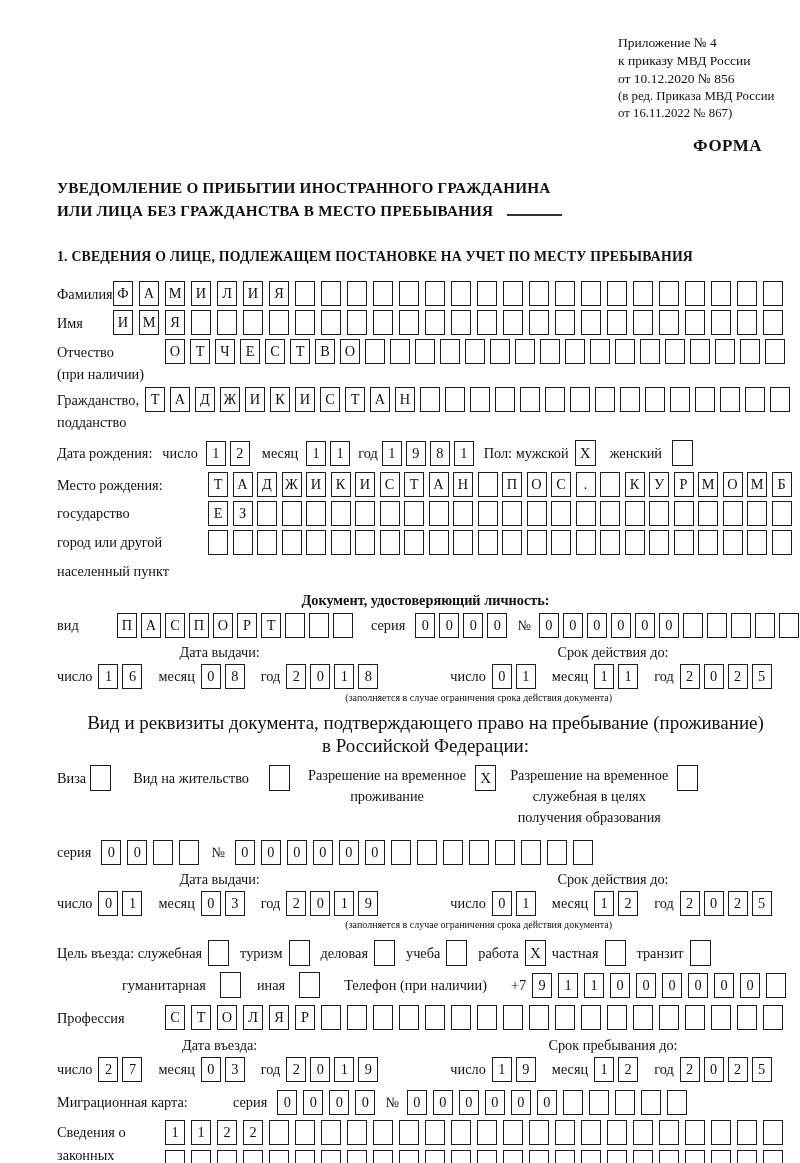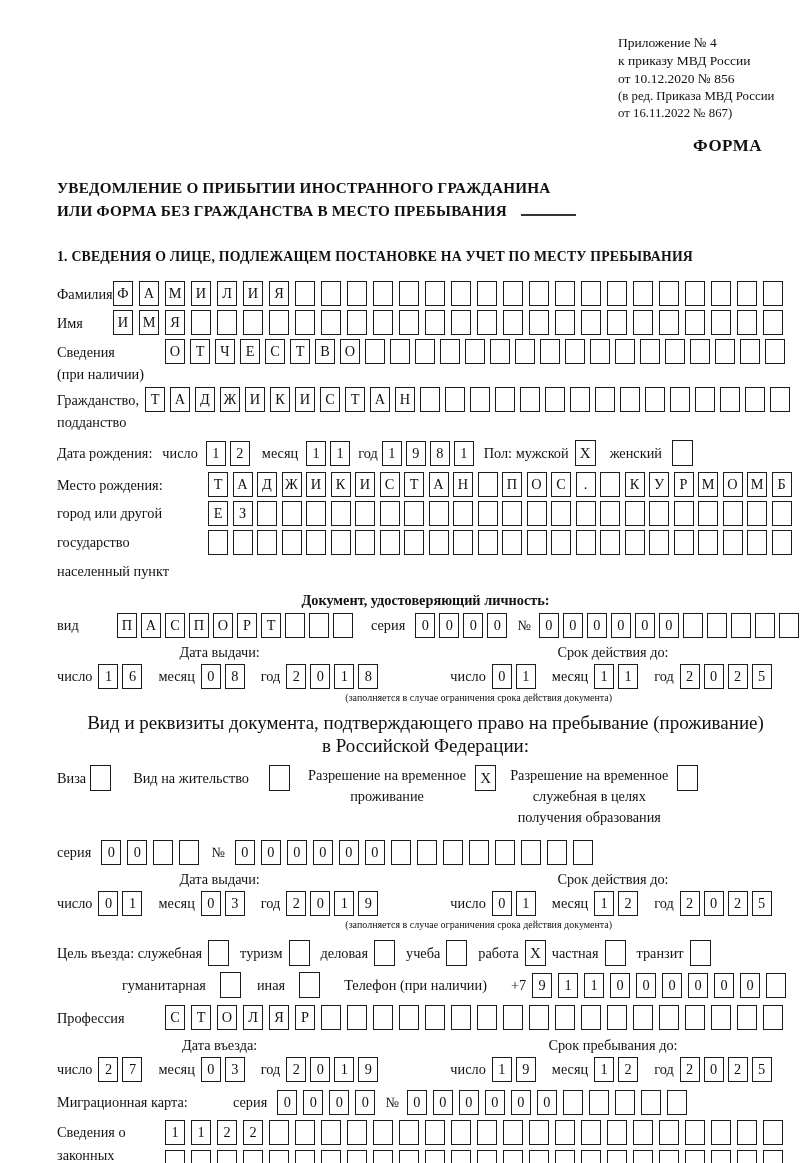--- a/index.html
+++ b/index.html
@@ -70,21 +70,21 @@
     <div>к приказу МВД России</div>
     <div>от 10.12.2020 № 856</div>
     <div class="ed">(в ред. Приказа МВД России</div>
     <div class="ed">от 16.11.2022 № 867)</div>
   </div>
 
   <div class="forma">ФОРМА</div>
 
   <div class="title">
     <div>УВЕДОМЛЕНИЕ О ПРИБЫТИИ ИНОСТРАННОГО ГРАЖДАНИНА</div>
-    <div><span>ИЛИ ФОРМА БЕЗ ГРАЖДАНСТВА В МЕСТО ПРЕБЫВАНИЯ</span><span class="blank"></span></div>
+    <div><span>ИЛИ ЛИЦА БЕЗ ГРАЖДАНСТВА В МЕСТО ПРЕБЫВАНИЯ</span><span class="blank"></span></div>
   </div>
 
   <div class="sec">1. СВЕДЕНИЯ О ЛИЦЕ, ПОДЛЕЖАЩЕМ ПОСТАНОВКЕ НА УЧЕТ ПО МЕСТУ ПРЕБЫВАНИЯ</div>
 
   <div class="row" style="margin-top:16px">
     <div class="lbl w56">Фамилия</div>
     <div class="boxes g6">
         <span class="cell">Ф</span>
         <span class="cell">А</span>
         <span class="cell">М</span>
@@ -141,21 +141,21 @@
         <span class="cell">&nbsp;</span>
         <span class="cell">&nbsp;</span>
         <span class="cell">&nbsp;</span>
         <span class="cell">&nbsp;</span>
         <span class="cell">&nbsp;</span>
       </div>
   </div>
 
   <div class="row">
     <div class="lbl w108">
-      <div class="l2" style="line-height:26px">Сведения</div>
+      <div class="l2" style="line-height:26px">Отчество</div>
       <div class="l2">(при наличии)</div>
     </div>
     <div class="boxes g5">
         <span class="cell">О</span>
         <span class="cell">Т</span>
         <span class="cell">Ч</span>
         <span class="cell">Е</span>
         <span class="cell">С</span>
         <span class="cell">Т</span>
         <span class="cell">В</span>
@@ -236,22 +236,22 @@
       </span>
     <span class="mlbl" style="margin-right:6px">Пол: мужской</span>
     <span class="chk">X</span>
     <span class="mlbl" style="margin:0 10px 0 14px">женский</span>
     <span class="chk">&nbsp;</span>
   </div>
 
   <div class="row" style="margin-top:6px">
     <div class="lbl w151">
       <div class="l2" style="line-height:27px">Место рождения:</div>
+      <div class="l2" style="line-height:29px">государство</div>
       <div class="l2" style="line-height:29px">город или другой</div>
-      <div class="l2" style="line-height:29px">государство</div>
       <div class="l2" style="line-height:29px">населенный пункт</div>
     </div>
     <div>
       <div class="boxes g45" style="margin-bottom:4px">
           <span class="cell">Т</span>
           <span class="cell">А</span>
           <span class="cell">Д</span>
           <span class="cell">Ж</span>
           <span class="cell">И</span>
           <span class="cell">К</span>

